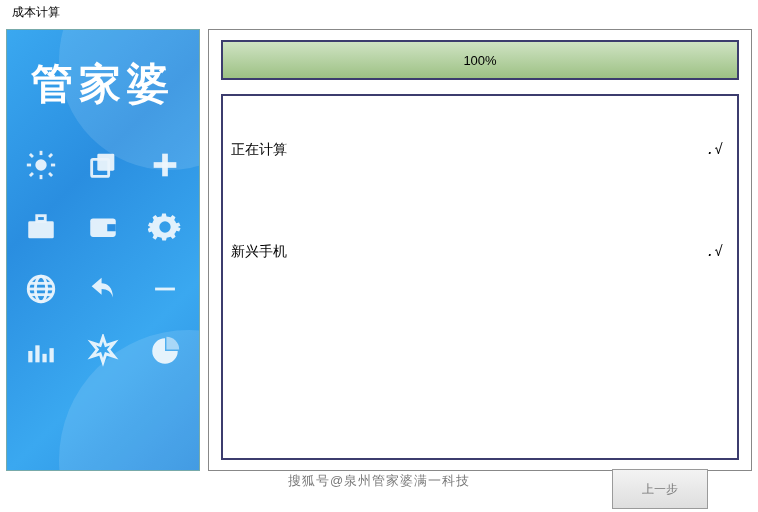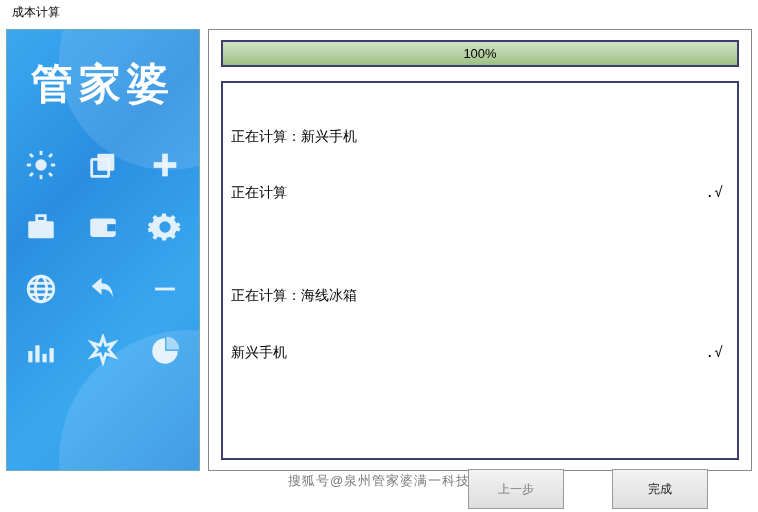--- a/index.html
+++ b/index.html
@@ -74,21 +74,21 @@
     border: 1px solid #888;
     background: #fff;
     padding: 10px 12px;
     display: flex;
     flex-direction: column;
     gap: 14px;
   }
   .progress-wrap {
     border: 2px solid #3c3c6e;
     background: #d9e9d0;
-    height: 27px;
+    height: 40px;
     position: relative;
   }
   .progress-fill {
     position: absolute; inset: 0;
     background: linear-gradient(#cfe3c3, #9dc184);
   }
   .progress-label {
     position: absolute; inset: 0;
     display: flex; align-items: center; justify-content: center;
     font-size: 13px; color: #000;
@@ -233,29 +233,26 @@
     </div>
   </div>
 
   <div class="right">
     <div class="progress-wrap">
       <div class="progress-fill" style="width:100%"></div>
       <div class="progress-label">100%</div>
     </div>
 
     <div class="log-box">
-      <div class="log-line"><span>正在计算：新兴手机</span></div>
       <div class="log-line"><span>正在计算</span><span class="log-check">.√</span></div>
       <div style="height:8px"></div>
-      <div class="log-line"><span>正在计算：海线冰箱</span></div>
       <div class="log-line"><span>新兴手机</span><span class="log-check">.√</span></div>
       <div style="height:8px"></div>
       
     </div>
   </div>
 </div>
 
 <div class="button-bar">
   <div class="btn">上一步</div>
-  <div class="btn primary">完成</div>
 </div>
 
 <div class="watermark">搜狐号@泉州管家婆满一科技</div>
 
 </body></html>

